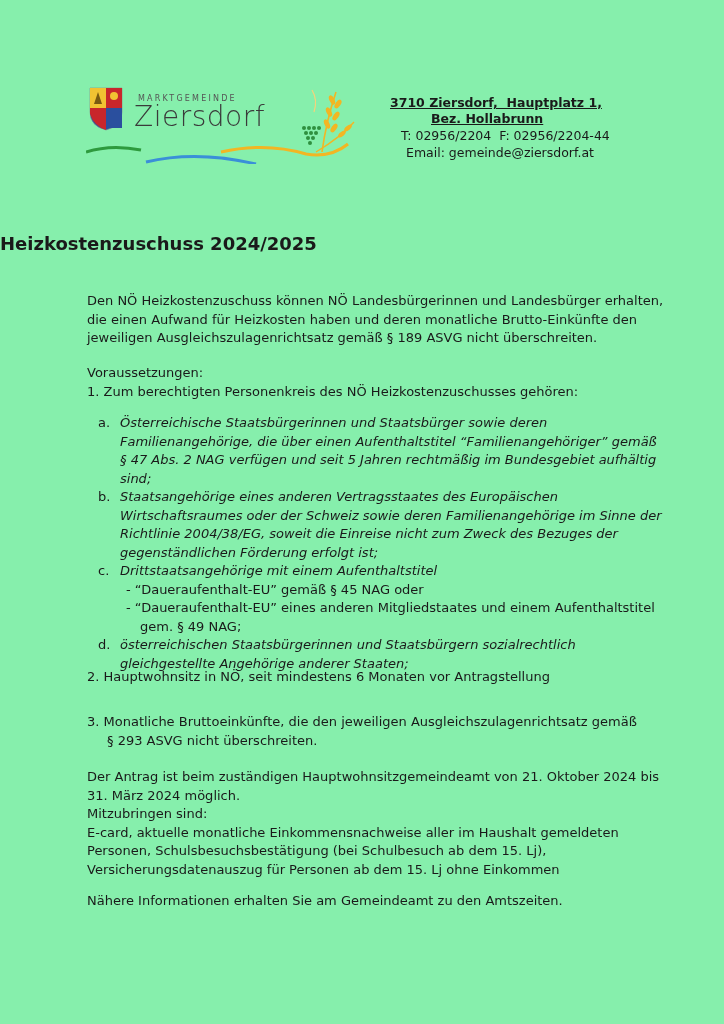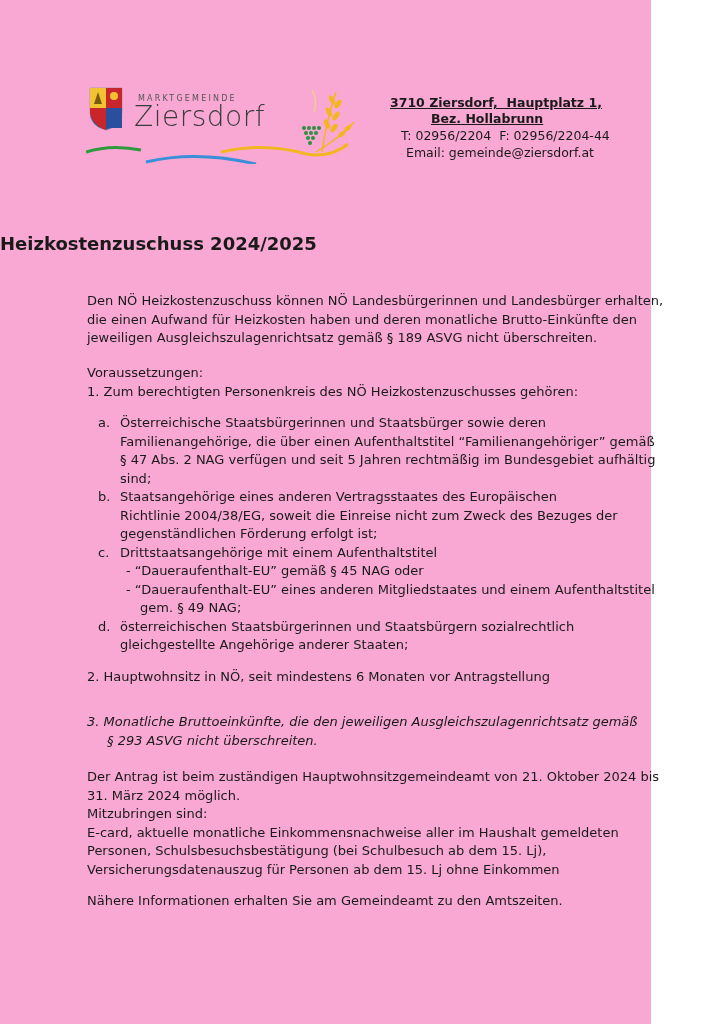--- a/index.html
+++ b/index.html
@@ -1,18 +1,18 @@
 <!DOCTYPE html>
 <html><head>
 <meta charset="utf-8">
 <style>
   html, body { margin: 0; padding: 0; background: #ffffff; }
   body { width: 724px; height: 1024px; position: relative; overflow: hidden;
          font-family: "DejaVu Sans", sans-serif; color: #1a1a1a; }
-  .page { position: absolute; left: 0; top: 0; width: 651px; height: 1024px; background: #f9a8d4; }
+  .page { position: absolute; left: 0; top: 0; width: 724px; height: 1024px; background: #86efac; }
 
   
   .logo { position: absolute; left: 86px; top: 82px; width: 270px; height: 82px; }
   .logo .market { position: absolute; left: 52px; top: 12px; font-size: 8px; letter-spacing: 2.2px; color: #555; font-family: "DejaVu Sans", sans-serif; }
   .logo .town { position: absolute; left: 48px; top: 18px; font-size: 28px; font-weight: 300; color: #3a3a3a; font-family: "DejaVu Sans", sans-serif; letter-spacing: 0.5px; }
   .logo svg.deco { position: absolute; left: 0; top: 0; }
 
   
   .addr { position: absolute; left: 370px; top: 95px; width: 280px; font-size: 12.5px; line-height: 16px; }
   .addr .l1 { position: absolute; left: 20px; top: 0; font-weight: bold; text-decoration: underline; white-space: pre; }
@@ -22,25 +22,25 @@
 
   .title { position: absolute; left: 0; width: 724px; top: 233px; text-align: left;
            font-weight: bold; font-size: 18px; color: #1a1a1a; }
 
   .text { position: absolute; font-size: 13px; line-height: 18.5px; white-space: nowrap; color: #1a1a1a; margin-top: 12px; }
   .p1 { left: 87px; top: 280px; }
   .pre { left: 87px; top: 352px; }
   .sub { left: 98px; top: 402px; }
   .sub .item { position: relative; padding-left: 22px; }
   .sub .item .mk { position: absolute; left: 0; }
-  .sub .item .line { display: block; }
+  .sub .item .line { display: block; font-style: italic; }
   .sub .item .dash { display: block; padding-left: 6px; }
   .sub .item .dashcont { display: block; padding-left: 20px; }
   .n2 { left: 87px; top: 656px; }
-  .n3 { left: 87px; top: 701px; font-style: italic; }
+  .n3 { left: 87px; top: 701px; }
   .n3 .cont { padding-left: 20px; }
   .final { left: 87px; top: 756px; }
   .closing { left: 87px; top: 880px; }
   .line { display: block; }
 </style>
 </head>
 <body>
 
 <div class="page">
 
@@ -116,20 +116,21 @@
     <div class="item">
       <span class="mk">a.</span>
       <span class="line">Österreichische Staatsbürgerinnen und Staatsbürger sowie deren</span>
       <span class="line">Familienangehörige, die über einen Aufenthaltstitel “Familienangehöriger” gemäß</span>
       <span class="line">§ 47 Abs. 2 NAG verfügen und seit 5 Jahren rechtmäßig im Bundesgebiet aufhältig</span>
       <span class="line">sind;</span>
     </div>
     <div class="item">
       <span class="mk">b.</span>
       <span class="line">Staatsangehörige eines anderen Vertragsstaates des Europäischen</span>
+      <span class="line">Wirtschaftsraumes oder der Schweiz sowie deren Familienangehörige im Sinne der</span>
       <span class="line">Richtlinie 2004/38/EG, soweit die Einreise nicht zum Zweck des Bezuges der</span>
       <span class="line">gegenständlichen Förderung erfolgt ist;</span>
     </div>
     <div class="item">
       <span class="mk">c.</span>
       <span class="line">Drittstaatsangehörige mit einem Aufenthaltstitel</span>
       <span class="dash">- “Daueraufenthalt-EU” gemäß § 45 NAG oder</span>
       <span class="dash">- “Daueraufenthalt-EU” eines anderen Mitgliedstaates und einem Aufenthaltstitel</span>
       <span class="dashcont">gem. § 49 NAG;</span>
     </div>

